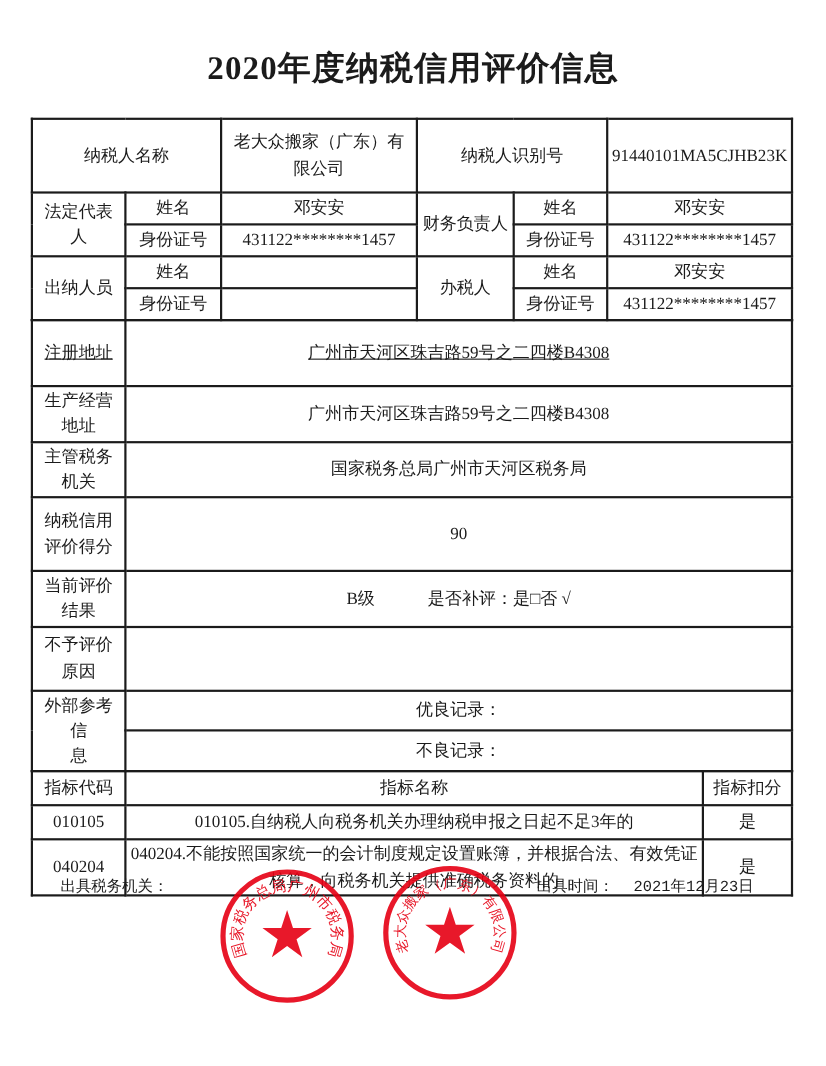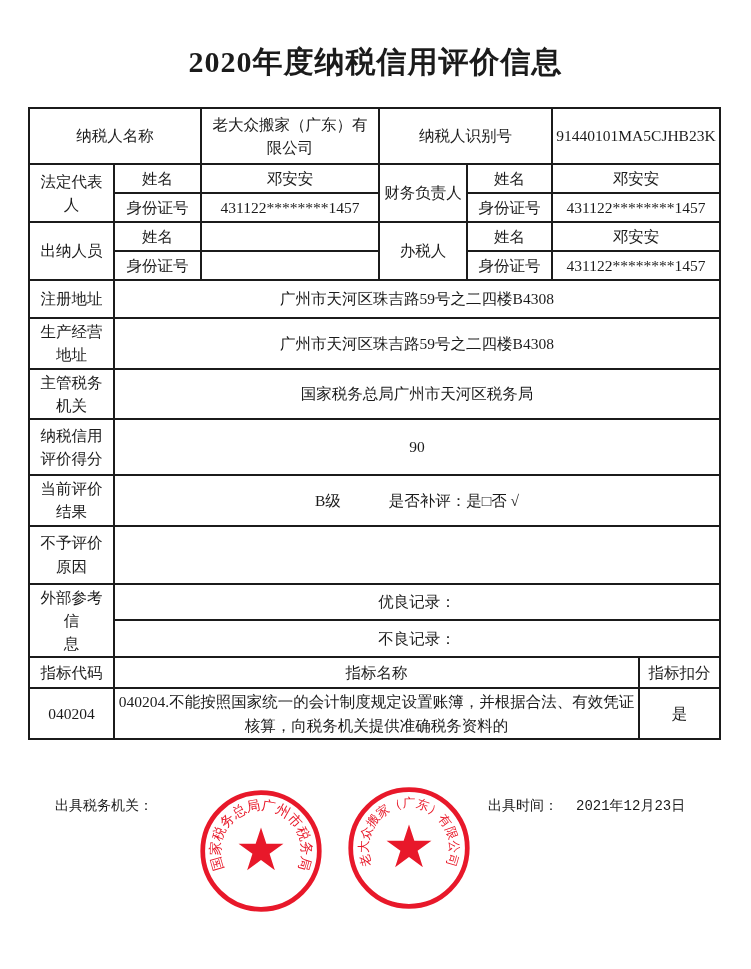--- a/index.html
+++ b/index.html
@@ -18,21 +18,21 @@
   table.t{border-collapse:collapse;table-layout:fixed;width:693px;}
   table.t + table.t{margin-top:-2px;}
   table.t td{
     border:2px solid #1b1b1b;
     font-size:15.5px;line-height:1.5;
     text-align:center;vertical-align:middle;
     padding:1px 3px;overflow:hidden;
   }
   .pre{white-space:pre-line;}
   .tl{text-align:left;padding-left:4px;}
-  tr.h57{height:56px;} tr.h29{height:29px;} tr.h45{height:38px;}
+  tr.h57{height:67px;} tr.h29{height:29px;} tr.h45{height:60px;text-decoration:underline;}
   tr.h43{height:43px;} tr.h52{height:40px;} tr.h55{height:40px;}
   tr.h58{height:58px;} tr.h26{height:26px;} tr.h31{height:31px;}
   tr.h50{height:50px;}
   .grade-gap{margin-right:48px;}
   .footer-text{position:absolute;font-size:14px;white-space:nowrap;}
   .issue-org{left:55px;top:797px;}
   .issue-time{left:488px;top:797px;font-family:Liberation Mono, monospace;}
   .issue-time .date{margin-left:18px;}
   .seal{position:absolute;opacity:0.9;pointer-events:none;}
   .seal-left{left:198px;top:788px;width:126px;height:126px;}
@@ -148,20 +148,25 @@
           <col style="width:85px">
           <col style="width:525px">
           <col>
         </colgroup>
       <tbody>
           <tr class="h31">
         <td>指标代码</td>
         <td>指标名称</td>
         <td>指标扣分</td>
       </tr>
+      <tr class="h31">
+        <td>010105</td>
+        <td>010105.自纳税人向税务机关办理纳税申报之日起不足3年的</td>
+        <td>是</td>
+      </tr>
       <tr class="h50">
         <td>040204</td>
         <td>040204.不能按照国家统一的会计制度规定设置账簿，并根据合法、有效凭证核算，向税务机关提供准确税务资料的</td>
         <td>是</td>
       </tr>
     </tbody>
       </table>
 
   </div>
 

